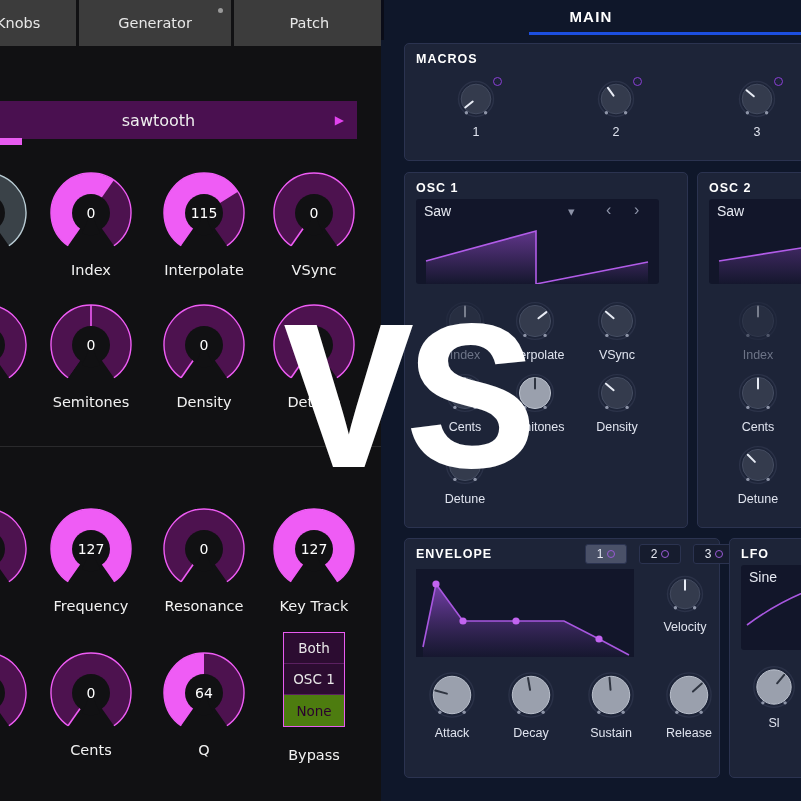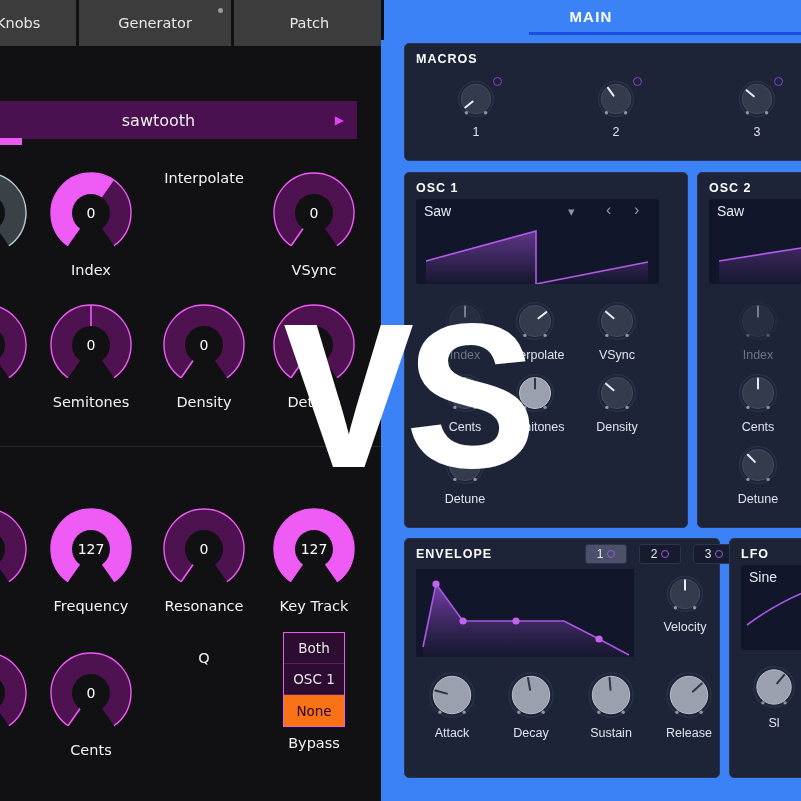--- a/index.html
+++ b/index.html
@@ -39,26 +39,26 @@
   .mk .lbl { text-align:center; color:#f2f2f2; font-size:14.5px; margin-top:3px; }
 
   .divider { position:absolute; left:-40px; width:425px; height:1px; background:#2a2a2c; }
 
   .sqchip { position:absolute; width:26px; height:37px; background:#3b1540; }
 
   .bypass { position:absolute; width:62px; }
   .bypass .box { border:1.5px solid #e85bf0; background:#2c0c31; }
   .bypass .opt { height:31px; display:flex; align-items:center; justify-content:center;
                  color:#e8e8e8; font-size:13.5px; border-bottom:1px solid #5a2060; }
-  .bypass .opt.sel { background:#f97316; color:#2a002e; border-bottom:none; }
-  .bypass .lbl { text-align:center; color:#f2f2f2; font-size:14.5px; margin-top:8px; }
+  .bypass .opt.sel { background:#4d7c0f; color:#2a002e; border-bottom:none; }
+  .bypass .lbl { text-align:center; color:#f2f2f2; font-size:14.5px; margin-top:20px; }
 
   
   #right { position:absolute; left:381px; top:0; width:420px; height:801px;
-           background:#3b82f6; overflow:hidden;
+           background:#0f172a; overflow:hidden;
            font-family:"Liberation Sans", sans-serif; }
   #right .hdr { position:absolute; left:0; top:0; width:420px; height:38px; }
   #right .hdr .title { position:absolute; left:0; right:0; top:8px; text-align:center;
         color:#fff; font-size:15px; font-weight:bold; letter-spacing:1.2px; }
   #right .hdr .uline { position:absolute; left:148px; top:32px; width:330px; height:3px;
         background:#1c4fe0; }
   #right .leftstrip { position:absolute; left:0; top:0; width:3px; height:40px;
         background:#0a0c18; }
 
   .panel { position:absolute; background:#1d2438; border:1px solid #2b3350;
@@ -133,20 +133,31 @@
         <path d="M23.056942545958165,78.76608177155968 A40,40 0 1 1 68.94305745404186,78.76608177155966" fill="none" stroke="#ef5cf5" stroke-width="1.4"></path>
 
         <circle cx="46" cy="46" r="19" fill="#111113"></circle>
         <path d="M46,46 L37,66 A19,19 0 0 0 55,66 Z" fill="#111113"></path>
       </svg>
       <div class="val">0</div>
     </div>
     <div class="lbl">Index</div>
         </div>
         <div class="mk" style="left: 158px; top: 167px;">
+          <div class="ring">
+      <svg width="92" height="92">
+        <path d="M46,46 L23.056942545958165,78.76608177155968 A40,40 0 1 1 68.94305745404186,78.76608177155966 Z" fill="#4d124f"></path>
+        <path d="M46,46 L23.056942545958165,78.76608177155968 A40,40 0 1 1 79.92192384625702,24.80322943067177 Z" fill="#ef5cf5"></path>
+        <path d="M23.056942545958165,78.76608177155968 A40,40 0 1 1 68.94305745404186,78.76608177155966" fill="none" stroke="#ef5cf5" stroke-width="1.4"></path>
+
+        <circle cx="46" cy="46" r="19" fill="#111113"></circle>
+        <path d="M46,46 L37,66 A19,19 0 0 0 55,66 Z" fill="#111113"></path>
+      </svg>
+      <div class="val">115</div>
+    </div>
     <div class="lbl">Interpolate</div>
         </div>
         <div class="mk" style="left: 268px; top: 167px;">
           <div class="ring">
       <svg width="92" height="92">
         <path d="M46,46 L23.056942545958165,78.76608177155968 A40,40 0 1 1 68.94305745404186,78.76608177155966 Z" fill="#4d124f"></path>
 
         <path d="M23.056942545958165,78.76608177155968 A40,40 0 1 1 68.94305745404186,78.76608177155966" fill="none" stroke="#ef5cf5" stroke-width="1.4"></path>
         <line x1="35.10204770933013" y1="61.56388884149085" x2="23.056942545958165" y2="78.76608177155968" stroke="#ef5cf5" stroke-width="1.6"></line>
         <circle cx="46" cy="46" r="19" fill="#111113"></circle>
@@ -248,20 +259,31 @@
         <path d="M23.056942545958165,78.76608177155968 A40,40 0 1 1 68.94305745404186,78.76608177155966" fill="none" stroke="#ef5cf5" stroke-width="1.4"></path>
         <line x1="35.10204770933013" y1="61.56388884149085" x2="23.056942545958165" y2="78.76608177155968" stroke="#ef5cf5" stroke-width="1.6"></line>
         <circle cx="46" cy="46" r="19" fill="#111113"></circle>
         <path d="M46,46 L37,66 A19,19 0 0 0 55,66 Z" fill="#111113"></path>
       </svg>
       <div class="val">0</div>
     </div>
     <div class="lbl">Cents</div>
         </div>
         <div class="mk" style="left: 158px; top: 647px;">
+          <div class="ring">
+      <svg width="92" height="92">
+        <path d="M46,46 L23.056942545958165,78.76608177155968 A40,40 0 1 1 68.94305745404186,78.76608177155966 Z" fill="#4d124f"></path>
+        <path d="M46,46 L23.056942545958165,78.76608177155968 A40,40 0 0 1 45.99999999999999,6 Z" fill="#ef5cf5"></path>
+        <path d="M23.056942545958165,78.76608177155968 A40,40 0 1 1 68.94305745404186,78.76608177155966" fill="none" stroke="#ef5cf5" stroke-width="1.4"></path>
+
+        <circle cx="46" cy="46" r="19" fill="#111113"></circle>
+        <path d="M46,46 L37,66 A19,19 0 0 0 55,66 Z" fill="#111113"></path>
+      </svg>
+      <div class="val">64</div>
+    </div>
     <div class="lbl">Q</div>
         </div>
         <div class="mk" style="left: -60px; top: 167px;">
           <div class="ring">
       <svg width="92" height="92">
         <path d="M46,46 L23.056942545958165,78.76608177155968 A40,40 0 1 1 68.94305745404186,78.76608177155966 Z" fill="#3a4248"></path>
         <path d="M46,46 L23.056942545958165,78.76608177155968 A40,40 0 0 1 18.46581697224984,16.985025159508496 Z" fill="#4d124f"></path>
         <path d="M23.056942545958165,78.76608177155968 A40,40 0 1 1 68.94305745404186,78.76608177155966" fill="none" stroke="#b9ccd4" stroke-width="1.4"></path>
         <line x1="32.92126306181868" y1="32.217886950766534" x2="18.46581697224984" y2="16.985025159508496" stroke="#b9ccd4" stroke-width="1.6"></line>
         <circle cx="46" cy="46" r="19" fill="#111113"></circle>

